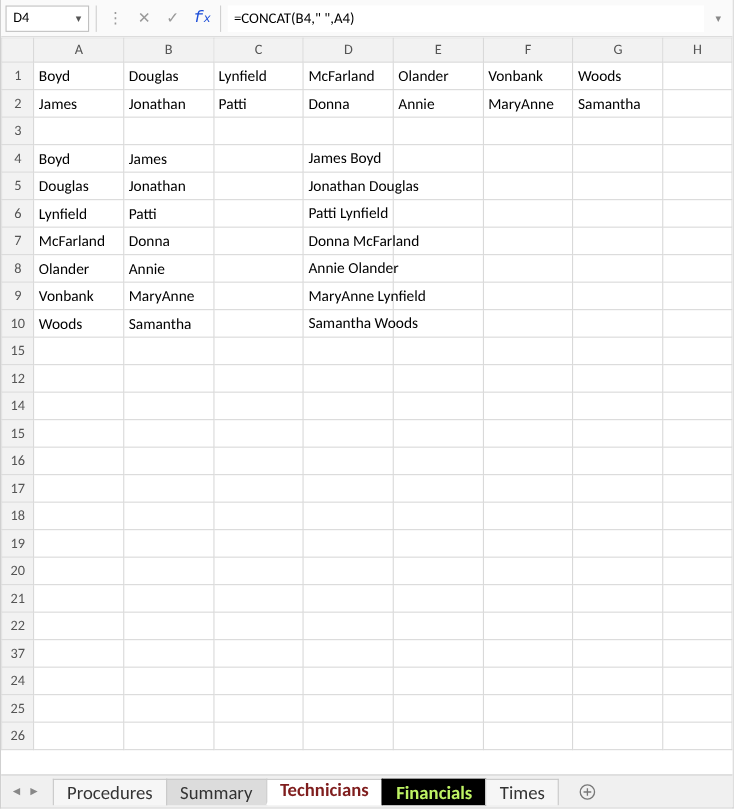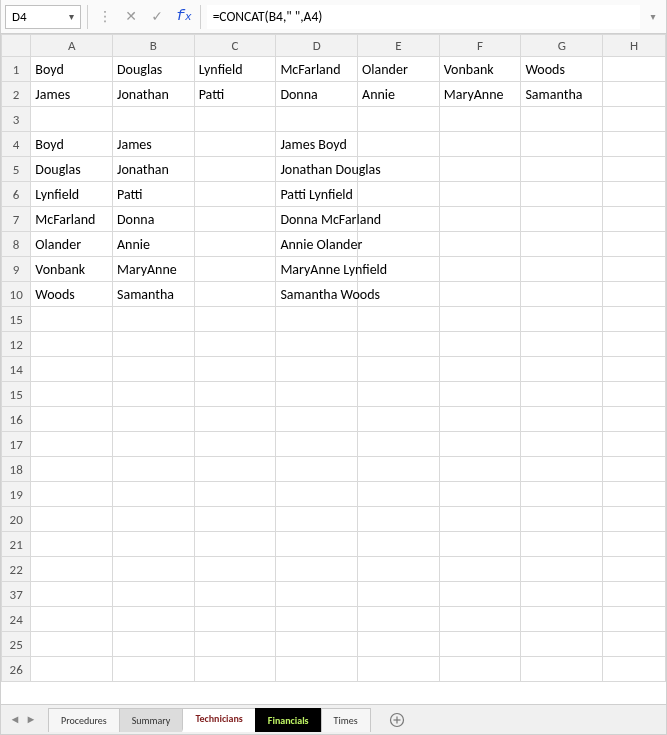--- a/index.html
+++ b/index.html
@@ -122,21 +122,21 @@
   }
   .nav-btn {
     width: 16px; height: 22px;
     color: #888;
     font-size: 11px;
     display: flex; align-items: center; justify-content: center;
   }
   .tab {
     height: 24px;
     padding: 0 12px;
-    font-size: 10px;
+    font-size: 17px;
     display: flex; align-items: center;
     background: #e3e3e3;
     border: 1px solid #c8c8c8;
     border-bottom: none;
     margin-left: -1px;
     color: #333;
   }
   .tab.plain { background: #f6f6f6; }
   .tab.summary { background: #dcdcdc; }
   .tab.active {

